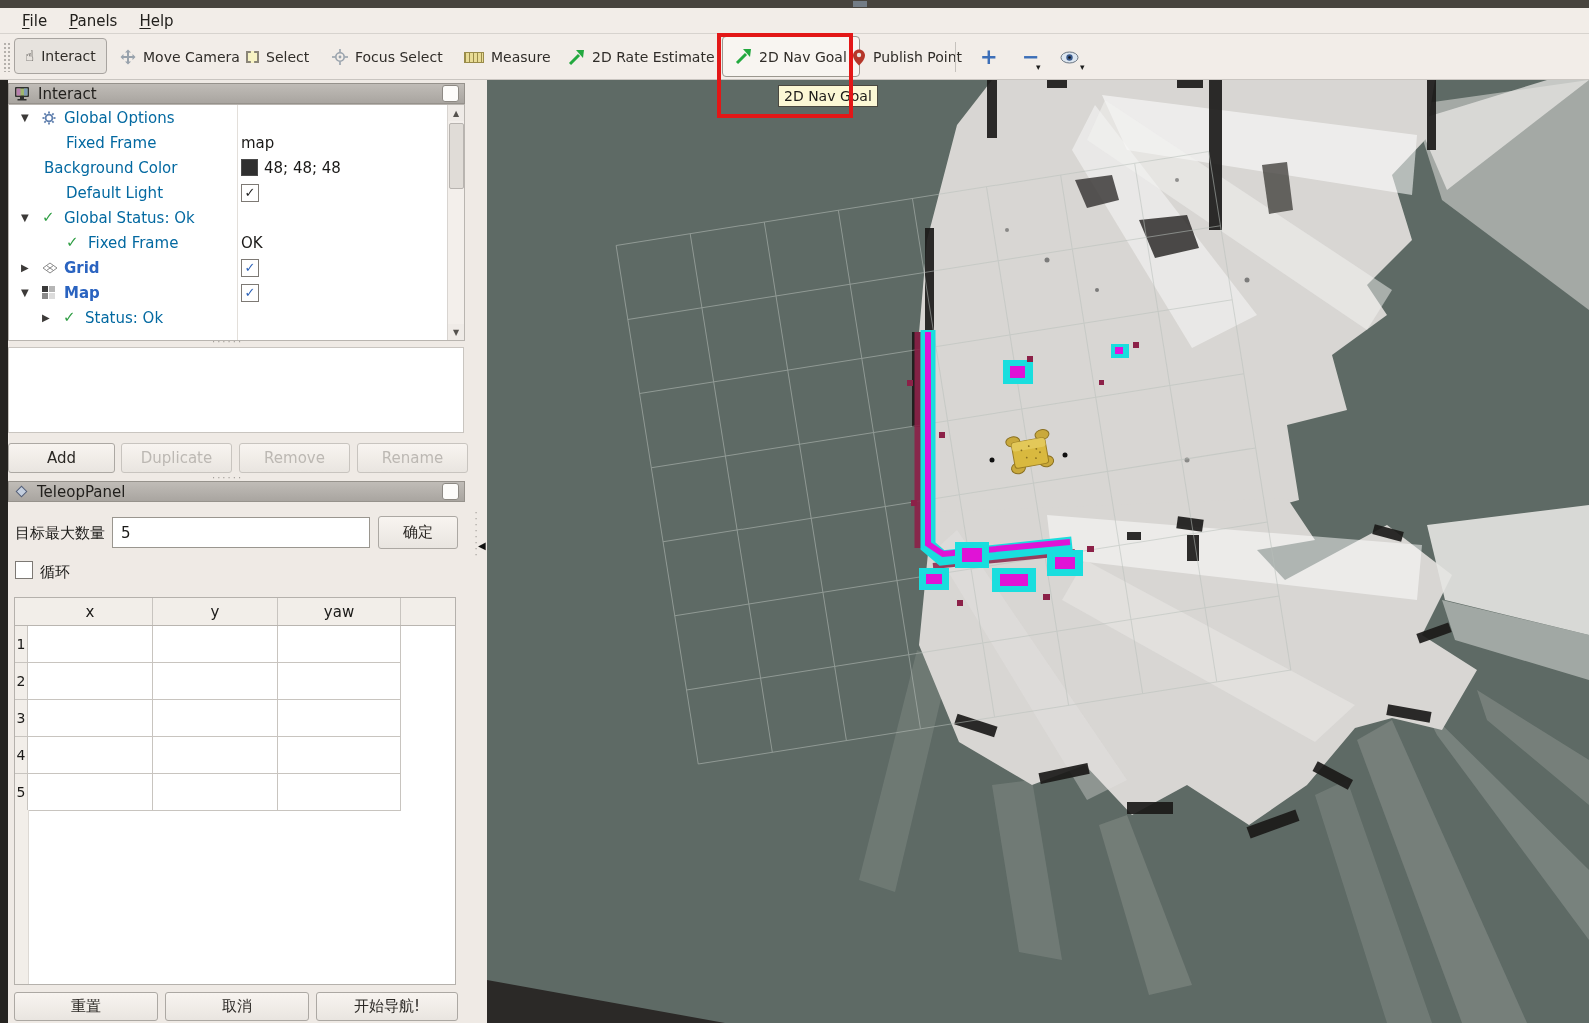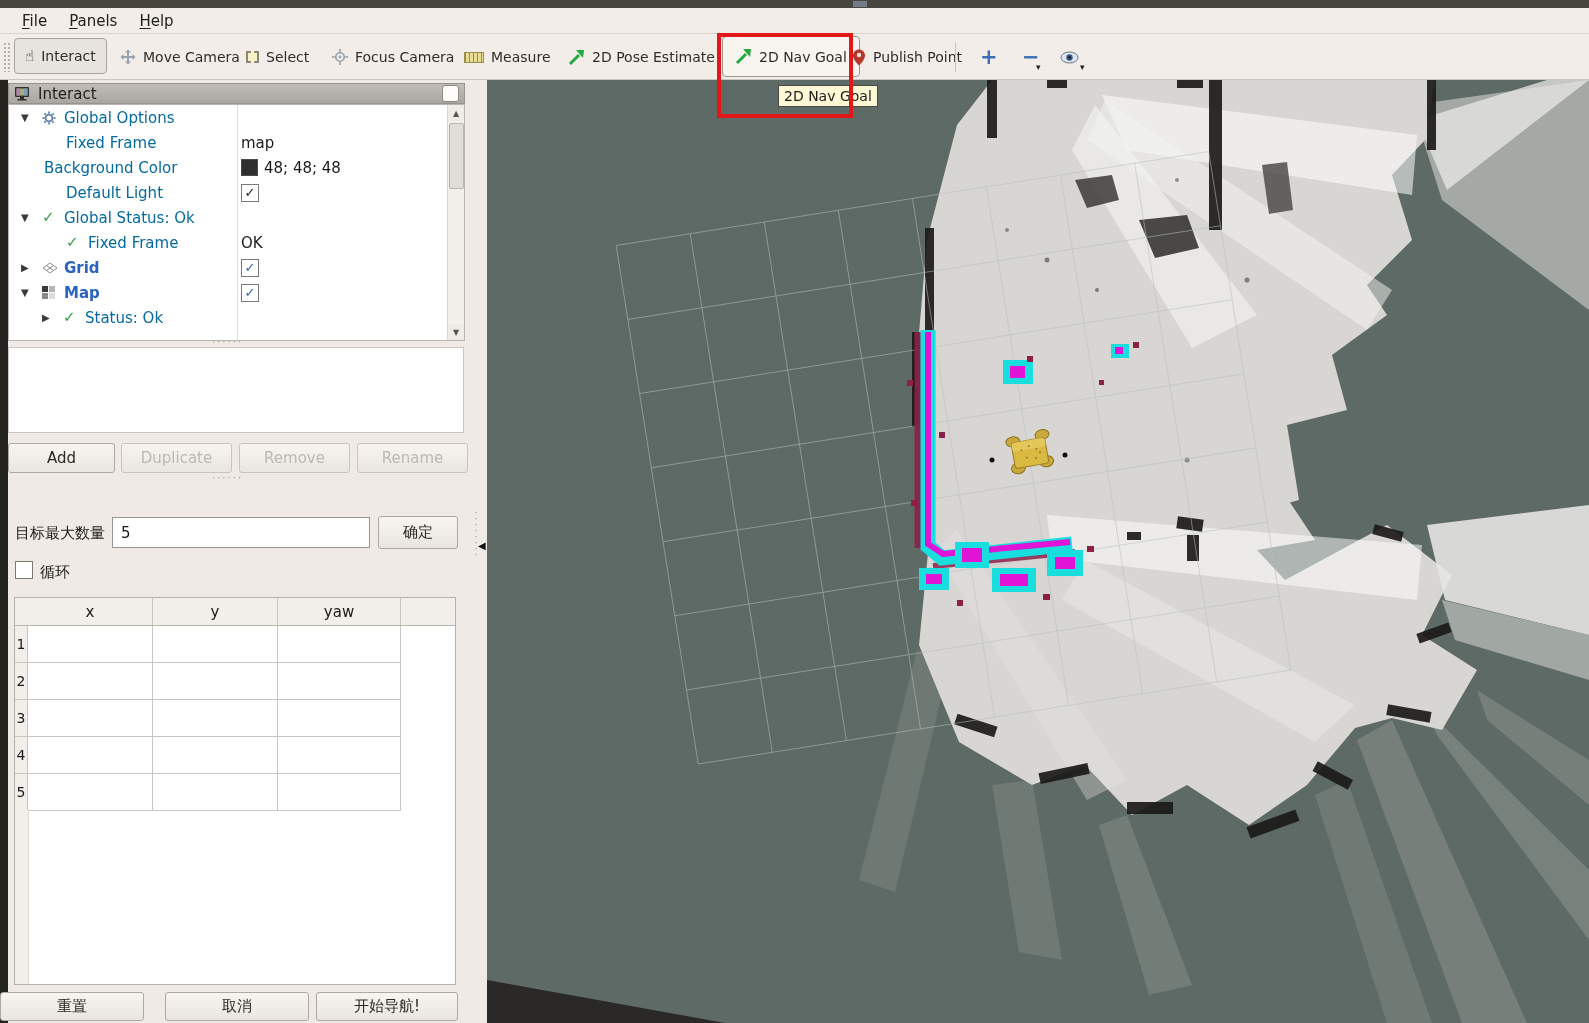--- a/index.html
+++ b/index.html
@@ -134,36 +134,36 @@
               <circle cx="8" cy="8" r="4.2" fill="none" stroke="#98a2ac" stroke-width="1.6"></circle>
               <circle cx="8" cy="8" r="1.4" fill="#98a2ac"></circle>
               <g stroke="#98a2ac" stroke-width="1.6">
                 <line x1="8" y1="0" x2="8" y2="3"></line>
                 <line x1="8" y1="13" x2="8" y2="16"></line>
                 <line x1="0" y1="8" x2="3" y2="8"></line>
                 <line x1="13" y1="8" x2="16" y2="8"></line>
               </g>
             </svg>
           </span>
-          <span class="tool-label">Focus Camera</span>
+          <span class="tool-label">Focus Select</span>
         </div>
         <div class="tool" style="left: 464px;">
           <span class="icon icon-measure">
             <span class="ruler"></span>
           </span>
           <span class="tool-label">Measure</span>
         </div>
         <div class="tool" style="left: 568px;">
           <span class="icon icon-green-arrow">
             <svg width="17" height="17" viewBox="0 0 17 17">
               <line x1="2" y1="15" x2="11" y2="6" stroke="#23a93f" stroke-width="3"></line>
               <polygon points="8,1 16,1 15,9" fill="#23a93f"></polygon>
             </svg>
           </span>
-          <span class="tool-label">2D Pose Estimate</span>
+          <span class="tool-label">2D Rate Estimate</span>
         </div>
         <div class="tool raised" style="left: 722px;">
           <span class="icon icon-green-arrow">
             <svg width="17" height="17" viewBox="0 0 17 17">
               <line x1="2" y1="15" x2="11" y2="6" stroke="#23a93f" stroke-width="3"></line>
               <polygon points="8,1 16,1 15,9" fill="#23a93f"></polygon>
             </svg>
           </span>
           <span class="tool-label">2D Nav Goal</span>
         </div>
@@ -339,20 +339,29 @@
 
     <div id="display-buttons-host">
         <button class="btn" style="left: 8px; top: 363px; width: 107px; height: 30px;">Add</button>
         <button class="btn" disabled="" style="left: 121px; top: 363px; width: 111px; height: 30px;">Duplicate</button>
         <button class="btn" disabled="" style="left: 239px; top: 363px; width: 111px; height: 30px;">Remove</button>
         <button class="btn" disabled="" style="left: 357px; top: 363px; width: 111px; height: 30px;">Rename</button>
       </div>
 
     <div class="dots-h" style="left:212px;top:392px;">······</div>
 
+    <div class="phead" style="top:401px;">
+      <span class="icon">
+        <svg width="15" height="15" viewBox="0 0 15 15">
+            <rect x="3.8" y="3.8" width="7.4" height="7.4" transform="rotate(45 7.5 7.5)" fill="#c3cede" stroke="#55607a"></rect>
+          </svg>
+      </span>
+      <span>TeleopPanel</span>
+      <span class="fbtn"></span>
+    </div>
 
     <span class="abs" id="teleop-label" style="left:15px;top:444px;">目标最大数量</span>
     <input class="abs" id="goal-input" value="5" style="">
     <button class="btn" style="left:378px;top:436px;width:80px;height:33px;">确定</button>
 
     <span class="cbx abs" style="left:15px;top:481px;"></span>
     <span class="abs" style="left:40px;top:483px;font-size:15px;color:#1b1a18;">循环</span>
 
     <div id="goal-table">
       <div class="gt-header" id="gt-header-host">
@@ -396,21 +405,21 @@
             <div class="cell"></div>
             <div class="cell"></div>
             <div class="cell"></div>
             <div class="filler"></div>
           </div>
         </div>
       <div id="gt-strip"></div>
     </div>
 
     <div id="footer-buttons-host">
-        <button class="btn" style="left: 0; top: 912px; width: 144px; height: 29px;">重置</button>
+        <button class="btn" style="left: 14px; top: 912px; width: 144px; height: 29px;">重置</button>
         <button class="btn" style="left: 165px; top: 912px; width: 144px; height: 29px;">取消</button>
         <button class="btn" style="left: 316px; top: 912px; width: 142px; height: 29px;">开始导航!</button>
       </div>
 
     <div class="dots-v" style="left:472px;top:430px;">·<br>·<br>·<br>·<br>·<br>·<br>·<br>·</div>
     <div id="collapse-tri" style="left:478px;top:460px;">◀</div>
   </div>
 
   <div class="abs" id="viewport">
     <svg width="1102" height="943" viewBox="0 0 1102 943">

